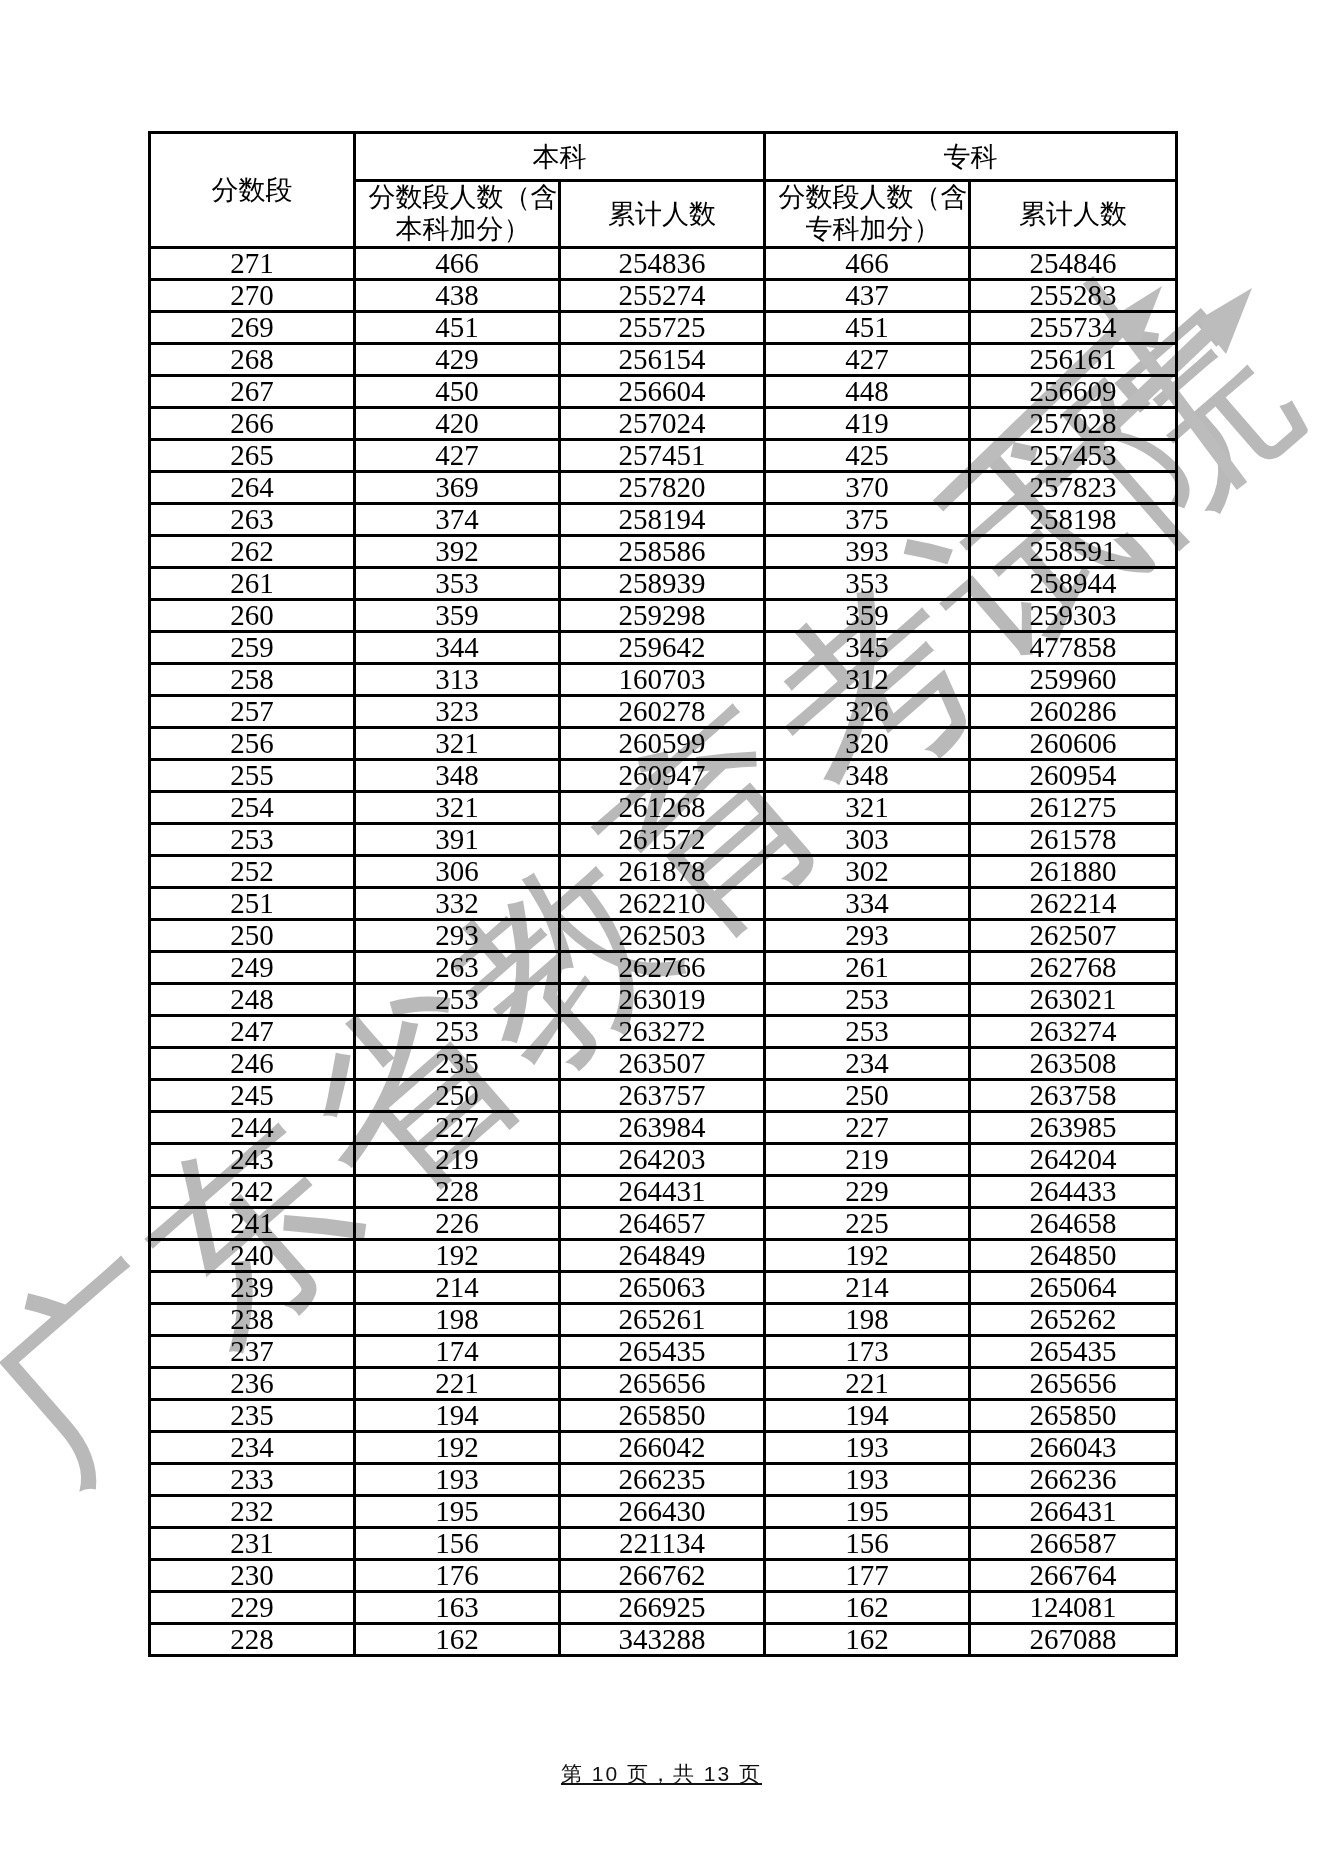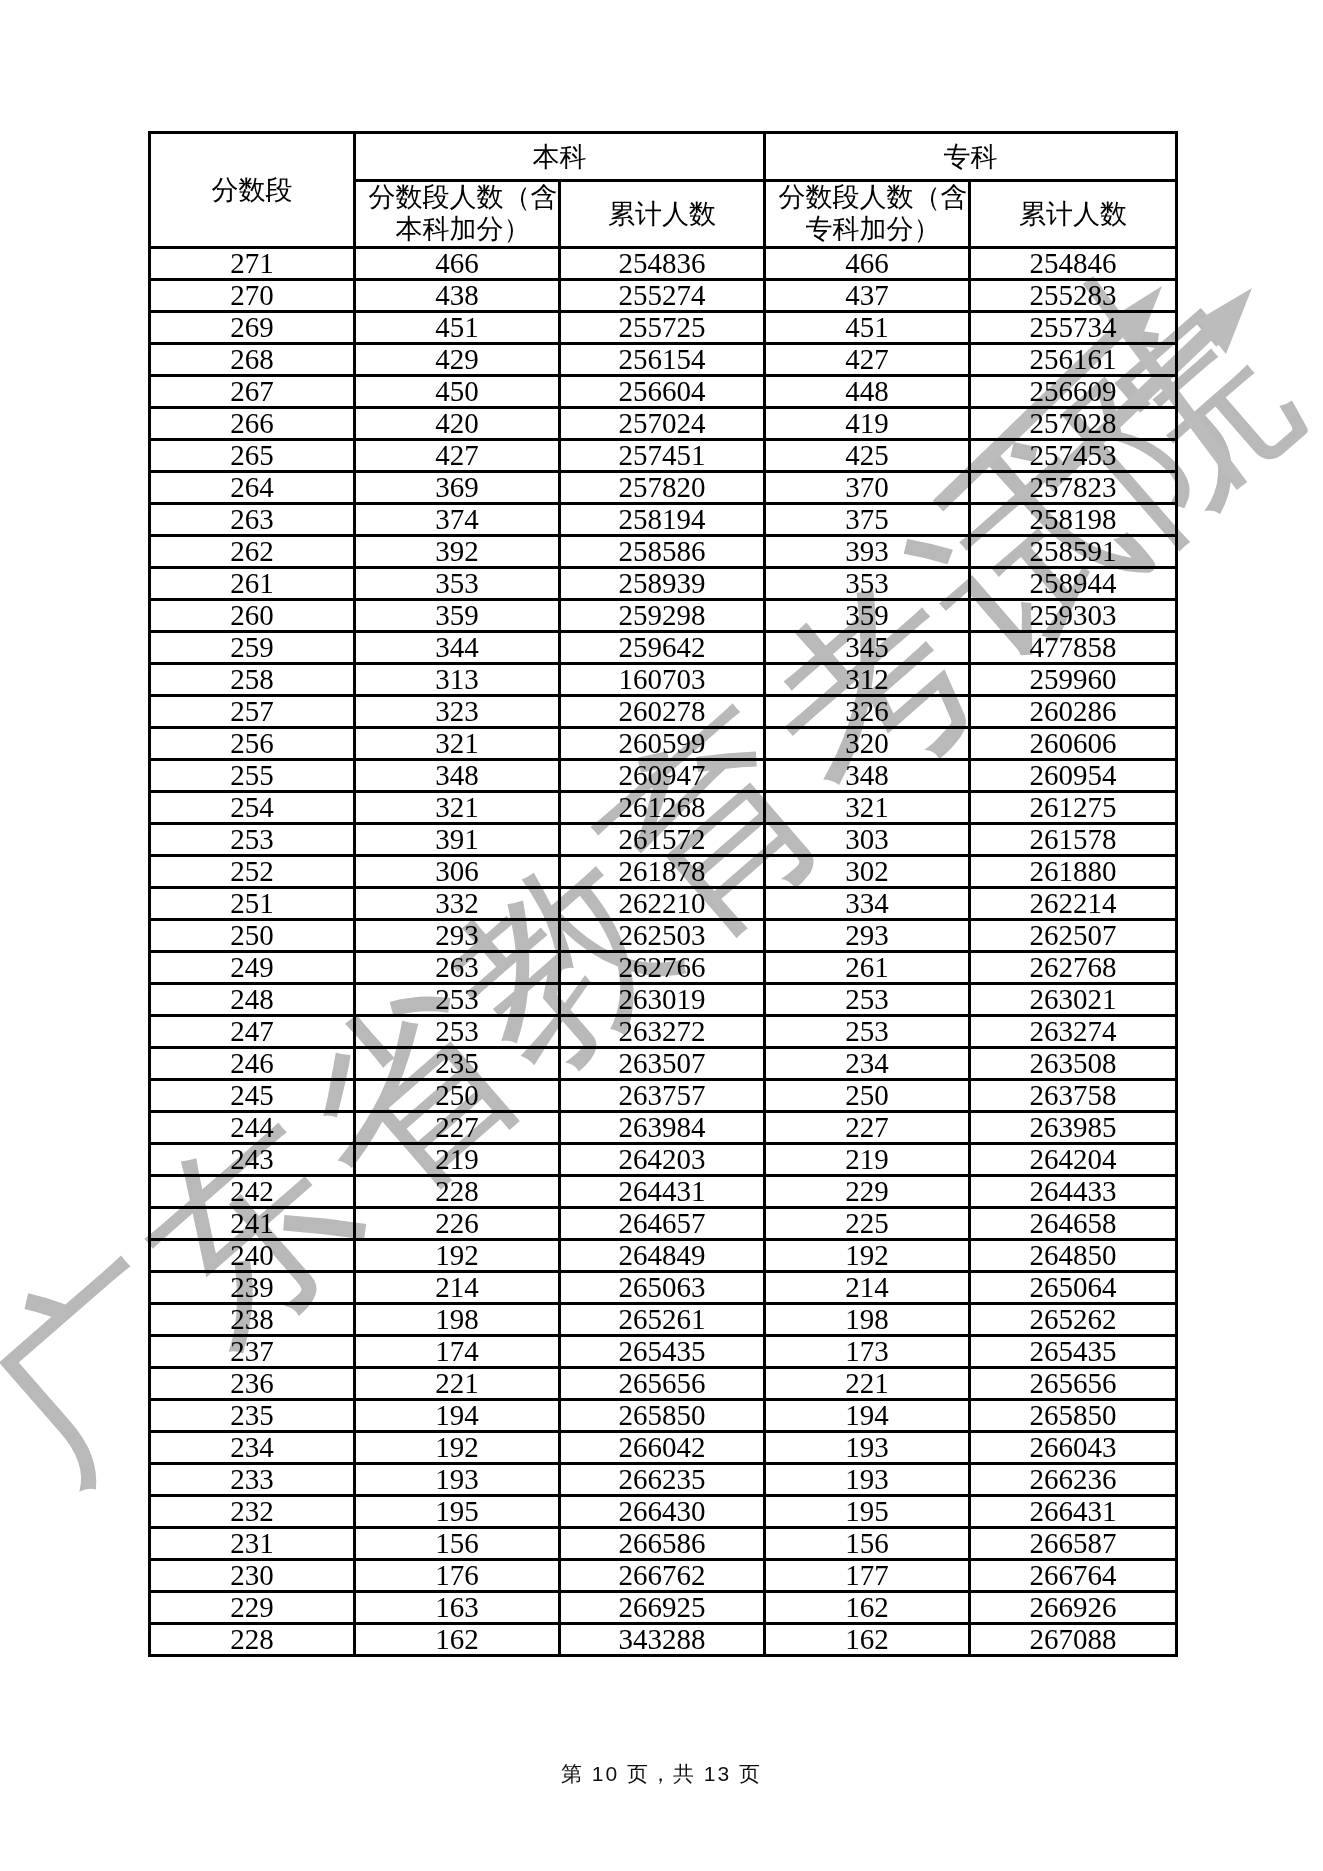--- a/index.html
+++ b/index.html
@@ -59,20 +59,21 @@
   .footer {
     position:absolute;
     left:0; top:1760px;
     width:1323px;
     text-align:center;
     font-family:"Liberation Sans", sans-serif;
     font-size:21px;
     letter-spacing:2px;
     color:#111;
     z-index:1;
+    text-decoration:underline;
   }
 </style>
 </head>
 <body>
 
 <div class="page">
 
   <div class="watermark-text">广东省教育考试院</div>
 
   <svg class="watermark-logo" width="340" height="260" viewBox="0 0 340 260" aria-hidden="true">
@@ -389,37 +390,37 @@
         <tr>
           <td>232</td>
           <td>195</td>
           <td>266430</td>
           <td>195</td>
           <td>266431</td>
         </tr>
         <tr>
           <td>231</td>
           <td>156</td>
-          <td>266586</td>
+          <td>221134</td>
           <td>156</td>
           <td>266587</td>
         </tr>
         <tr>
           <td>230</td>
           <td>176</td>
           <td>266762</td>
           <td>177</td>
           <td>266764</td>
         </tr>
         <tr>
           <td>229</td>
           <td>163</td>
           <td>266925</td>
           <td>162</td>
-          <td>266926</td>
+          <td>124081</td>
         </tr>
         <tr>
           <td>228</td>
           <td>162</td>
           <td>343288</td>
           <td>162</td>
           <td>267088</td>
         </tr>
       </tbody>
   </table>

